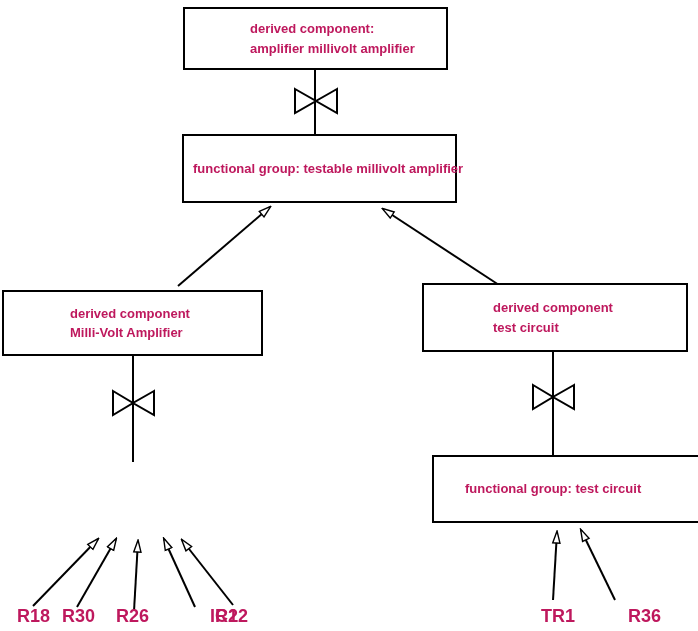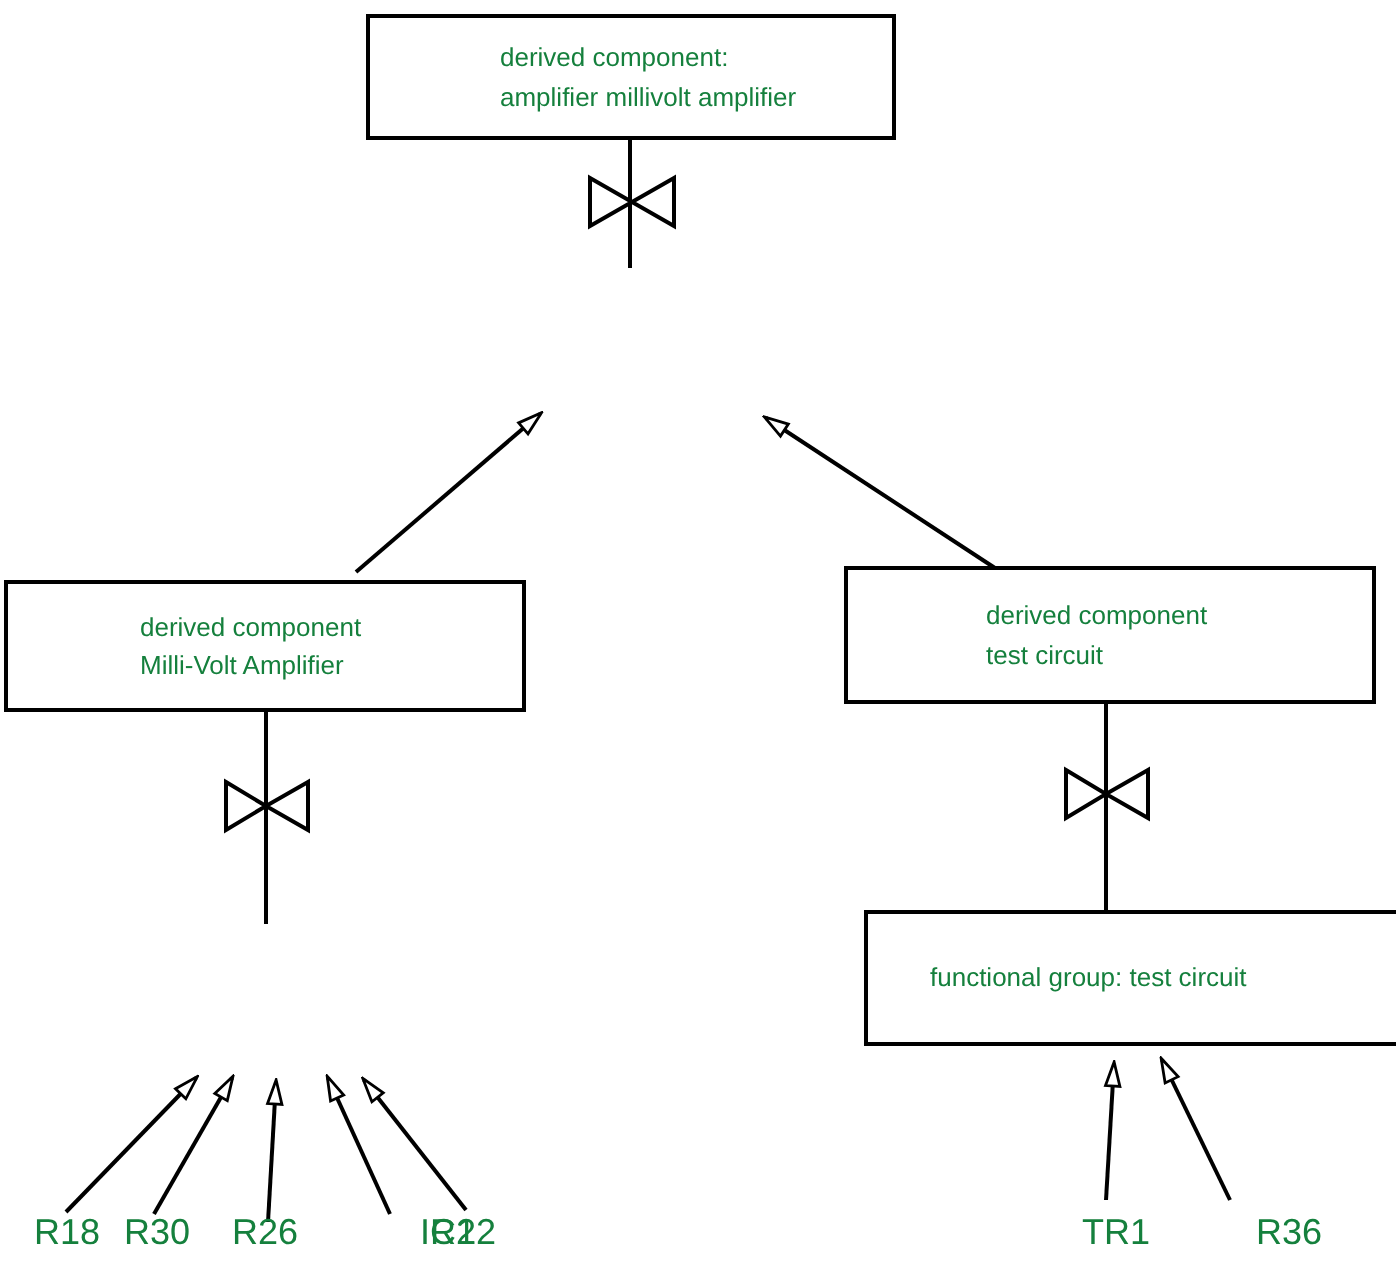--- a/index.html
+++ b/index.html
@@ -2,22 +2,23 @@
 <html><head>
 <meta charset="utf-8">
 <style>
   html, body { margin: 0; padding: 0; background: #ffffff; }
   .stage {
     position: relative;
     width: 698px;
     height: 631px;
     background: #ffffff;
     font-family: "Liberation Sans", sans-serif;
-    color: #15803d;
+    color: #be185d;
     overflow: hidden;
+    font-weight: bold;
   }
   .connector-layer {
     position: absolute;
     left: 0; top: 0;
     width: 698px; height: 631px;
   }
   .box {
     position: absolute;
     border: 2px solid #000000;
     background: #ffffff;
@@ -82,20 +83,23 @@
 
     <line x1="553" y1="600" x2="557" y2="532" stroke="#000000" stroke-width="2" marker-end="url(#ah)"></line>
     <line x1="615" y1="600" x2="581" y2="530" stroke="#000000" stroke-width="2" marker-end="url(#ah)"></line>
   </svg>
 
   <div class="box box-top">
     <div>derived component:</div>
     <div>amplifier millivolt amplifier</div>
   </div>
 
+  <div class="box box-center">
+    <div>functional group: testable millivolt amplifier</div>
+  </div>
 
   <div class="box box-left-mid">
     <div>derived component</div>
     <div>Milli-Volt Amplifier</div>
   </div>
 
   <div class="box box-right-mid">
     <div>derived component</div>
     <div>test circuit</div>
   </div>

